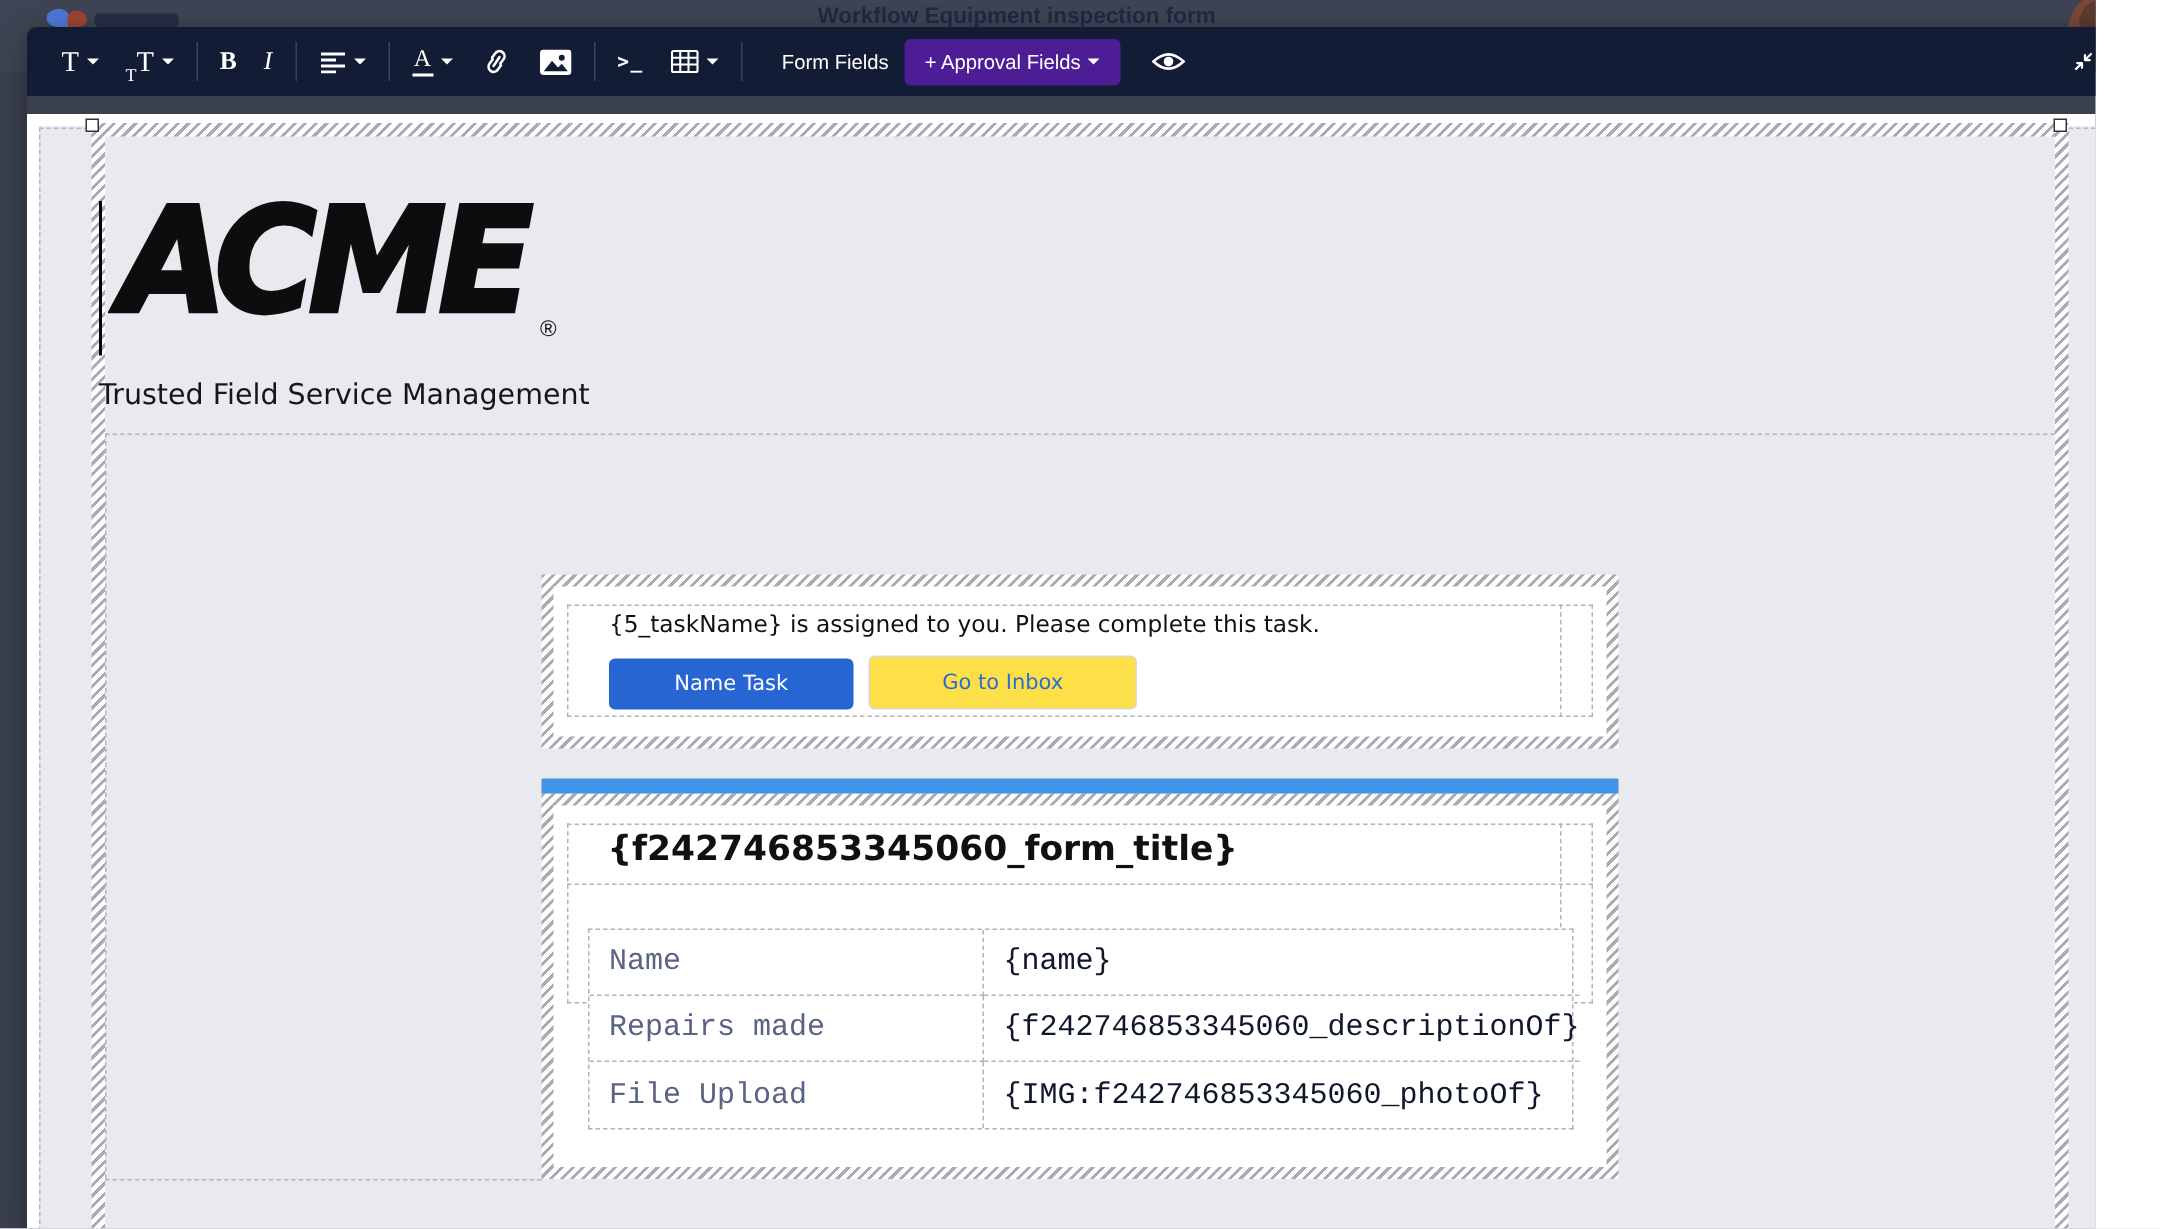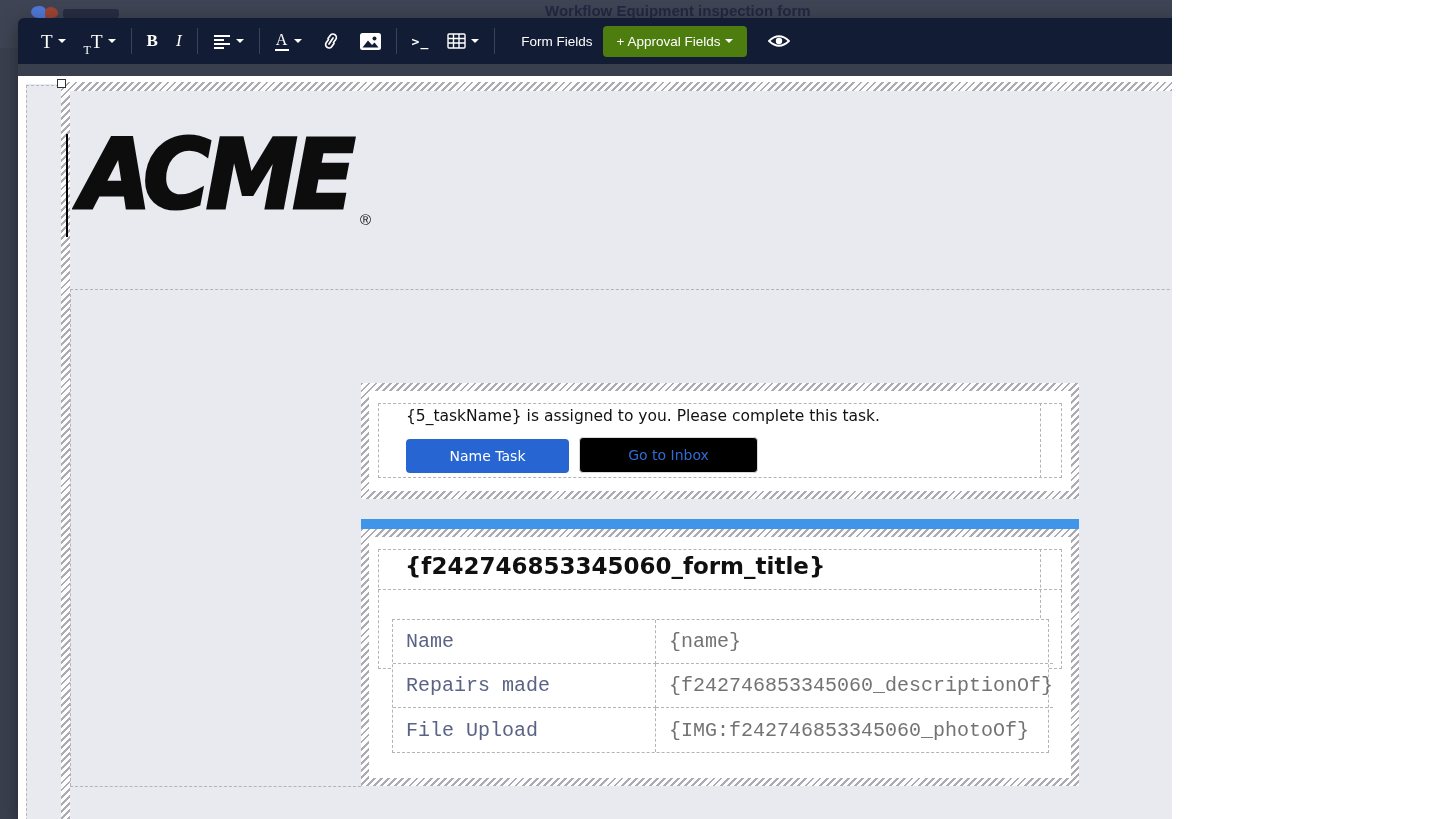--- a/index.html
+++ b/index.html
@@ -1,18 +1,18 @@
 <!DOCTYPE html>
 <html><head>
 <meta charset="utf-8">
 <style>
   * { margin:0; padding:0; box-sizing:border-box; }
   html,body { width:1440px; height:819px; overflow:hidden; }
   body { font-family:"Liberation Sans", sans-serif; }
-  #root { position:relative; width:1172px; height:819px; background:#3a3f4e; overflow:hidden; }
+  #root { position:relative; width:1397px; height:819px; background:#3a3f4e; overflow:hidden; }
 
   
   .page-top { position:absolute; left:0; top:0; width:1440px; height:48px; background:#3e4453; z-index:1; }
   .page-title { position:absolute; left:545px; top:2px; font-size:15px; font-weight:bold; color:#222843; white-space:nowrap; }
   .logo-blob-blue { position:absolute; left:31px; top:6px; width:15px; height:12px; background:#4f77d4; border-radius:60% 50% 10% 60%; }
   .logo-blob-orange { position:absolute; left:45px; top:7px; width:13px; height:11px; background:#9c4434; border-radius:50% 60% 50% 20%; }
   .logo-smudge { position:absolute; left:63px; top:9px; width:56px; height:9px; background:#272d42; border-radius:3px; }
   .bg-right { position:absolute; left:1420px; top:0; width:20px; height:819px; background:#343a47; z-index:2; }
   .bg-scrollbar { position:absolute; left:1424px; top:26px; width:2px; height:31px; background:#7a8090; z-index:3; }
   .bg-close { position:absolute; left:1421px; top:120px; z-index:3; color:#4c5260; font-size:15px; }
@@ -39,21 +39,21 @@
            border-top:4px solid #fff; margin-left:5px; }
   .tb-sep { width:1px; height:26px; background:#3a4258; margin:0 6px; }
   .glyph-serif { font-family:"Liberation Serif", serif; font-size:19px; line-height:1; }
   .glyph-small { font-family:"Liberation Serif", serif; font-size:12px; line-height:1; align-self:flex-end; margin-bottom:1px; }
   .glyph-bold { font-family:"Liberation Serif", serif; font-weight:bold; font-size:17px; }
   .glyph-italic { font-family:"Liberation Serif", serif; font-style:italic; font-size:17px; }
   .glyph-code { font-family:"DejaVu Sans Mono", monospace; font-weight:bold; font-size:13px; letter-spacing:1px; }
   .color-a { display:flex; flex-direction:column; align-items:center; }
   .color-a .bar { width:14px; height:2px; background:#fff; margin-top:1px; }
   .tb-label { font-size:13.5px; margin:0 10px 0 20px; white-space:nowrap; }
-  .tb-primary { display:flex; align-items:center; background:#4d7c0f; border-radius:4px; height:31px;
+  .tb-primary { display:flex; align-items:center; background:#4c1d95; border-radius:4px; height:31px;
                 padding:0 14px; font-size:13.5px; white-space:nowrap; cursor:pointer; margin-right:12px; }
   .tb-spacer { flex:1; }
 
   
   .canvas { position:absolute; left:0; top:58px; width:1402px; height:755px; background:#fff; overflow:hidden; }
   .email-bg { position:absolute; left:8px; top:8px; right:0; bottom:0; background:#e9eaf0; }
   .outer-dotted { position:absolute; left:8px; top:9px; width:1386px; height:746px;
                   border:1px dashed #b7b7bd; border-bottom:none; z-index:1; }
   .hatch { background:repeating-linear-gradient(135deg,#ababb1 0 2px,#fdfdfd 2px 5px); }
   .hatch-top   { position:absolute; left:43px;  top:6px; width:1318px; height:9px;  z-index:2; }
@@ -80,35 +80,35 @@
   .hatch-box .box-inner { position:absolute; inset:8px; background:#fff; }
   .task-box  { left:343px; top:307px; width:718px; height:116px; }
   .blue-bar  { position:absolute; left:343px; top:443px; width:718px; height:10px; background:#4095e8; z-index:3; }
   .form-box  { left:343px; top:453px; width:718px; height:257px; }
 
   .task-msg { position:absolute; left:388px; top:331px; z-index:4; font-family:"DejaVu Sans", sans-serif;
               font-size:15.5px; color:#111; white-space:nowrap; }
   .btn-view { position:absolute; left:388px; top:363px; width:163px; height:34px; background:#2766d2;
               color:#fff; border:none; border-radius:4px; font-family:"DejaVu Sans", sans-serif;
               font-size:14px; z-index:4; cursor:pointer; }
-  .btn-inbox { position:absolute; left:561px; top:361px; width:179px; height:36px; background:#000000;
+  .btn-inbox { position:absolute; left:561px; top:361px; width:179px; height:36px; background:#fde047;
                color:#2f6bd3; border:1px solid #d9d9d9; border-radius:4px; font-family:"DejaVu Sans", sans-serif;
                font-size:14px; z-index:4; cursor:pointer; }
 
   .form-title { position:absolute; left:387px; top:477px; z-index:4; font-family:"DejaVu Sans", sans-serif;
                 font-weight:bold; font-size:23px; color:#101010; white-space:nowrap; }
 
   .merge-table { position:absolute; left:374px; top:543px; width:657px; height:134px; z-index:4;
                  border:1px dashed #b3b3b9; display:grid; grid-template-columns:263px 1fr;
                  grid-template-rows:1fr 1fr 1fr; background:#fff; }
   .mt-cell { display:flex; align-items:center; padding-left:13px; font-family:Liberation Mono, monospace;
              font-size:20px; border-bottom:1px dashed #b3b3b9; }
   .mt-cell.last { border-bottom:none; }
   .mt-label { color:#5b6385; border-right:1px dashed #b3b3b9; }
-  .mt-value { color:#737373; }
+  .mt-value { color:#0f172a; }
 
   svg { display:block; }
 </style>
 </head>
 <body>
 
 <div id="root">
 
   <div class="page-top">
     <div class="logo-blob-blue"></div>
@@ -218,20 +218,21 @@
 
       <div class="hatch hatch-top"></div>
       <div class="hatch hatch-left"></div>
       <div class="hatch hatch-right"></div>
       <div class="handle" style="left:39px; top:3px;"></div>
       <div class="handle" style="left:1351px; top:3px;"></div>
 
       <div class="text-cursor"></div>
       <div class="acme-logo">ACME</div>
       <div class="acme-reg">®</div>
+      <div class="logo-caption">Trusted Field Service Management</div>
 
       <div class="dash-h" style="left:52px; top:213px; width:1300px;"></div>
       <div class="dash-v" style="left:52px; top:213px; height:497px;"></div>
       <div class="dash-h" style="left:52px; top:710px; width:291px;"></div>
 
 
       <div class="hatch-box hatch task-box">
         <div class="box-inner"></div>
       </div>
       <div class="dash-rect" style="left:360px; top:327px; width:684px; height:75px;"></div>

